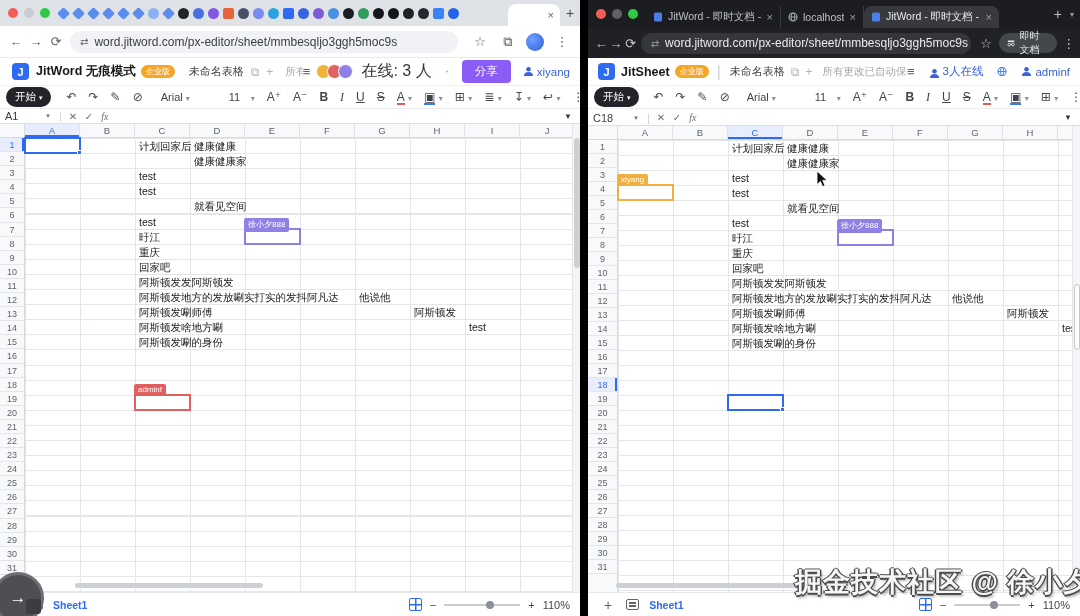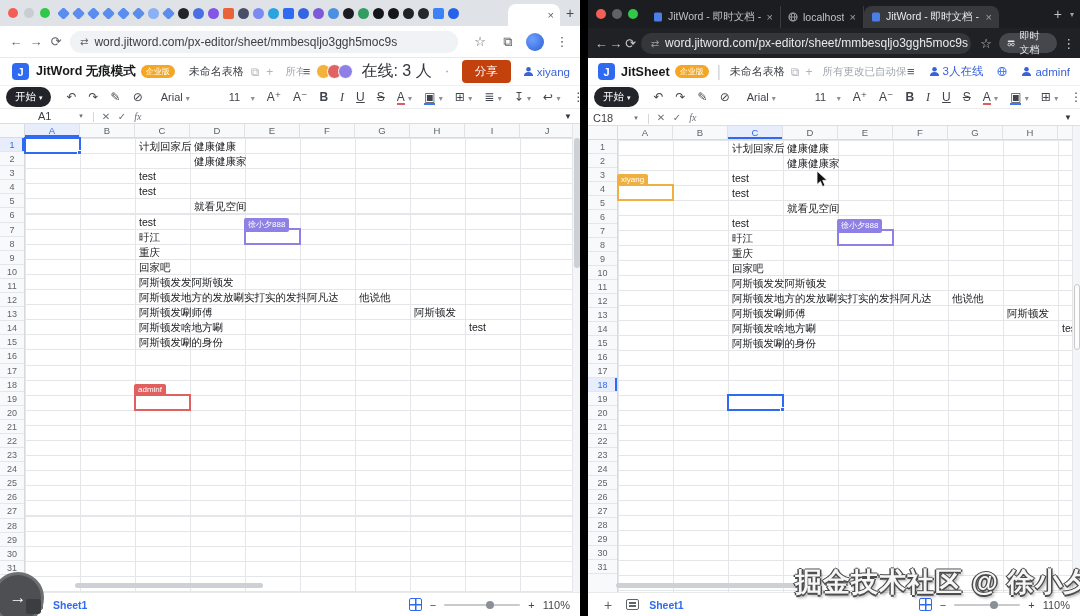--- a/index.html
+++ b/index.html
@@ -52,39 +52,39 @@
     display:flex; align-items:center; justify-content:center; flex:0 0 auto; }
   .brand { font-weight:bold; font-size:12.5px; color:#17181a; white-space:nowrap; }
   .badge { background:#f5a623; color:#fff; font-size:8px; padding:1px 5px; border-radius:7px; white-space:nowrap; }
   .docname { font-size:11px; color:#3c3f44; white-space:nowrap; }
   .ghost { color:#b0b4ba; font-size:12px; }
   .autosave { font-size:10.5px; color:#a2a7ae; white-space:nowrap; overflow:hidden; }
   .hamburger { font-size:13px; color:#585c63; }
   .avatars { display:flex; }
   .avatars span { width:15px; height:15px; border-radius:50%; border:1.5px solid #fff; margin-left:-4px; }
   .online { font-size:16px; color:#33363b; white-space:nowrap; }
-  .online-blue { font-size:11.5px; color:#3a62d8; white-space:nowrap; display:flex; align-items:center; gap:3px; }
-  .share-btn { background:#c2410c; color:#fff; font-size:11.5px; border-radius:4px; padding:4px 13px; white-space:nowrap; }
+  .online-blue { font-size:11.5px; color:#3a62d8; white-space:nowrap; display:flex; align-items:flex-end; gap:3px; }
+  .share-btn { background:#8b5cf6; color:#fff; font-size:11.5px; border-radius:4px; padding:4px 13px; white-space:nowrap; }
   .username { font-size:11.5px; color:#3a62d8; display:flex; align-items:center; gap:3px; white-space:nowrap; }
 
   
   .toolbar { position:absolute; left:0; right:0; top:86px; height:23px; background:#fff; border-bottom:1px solid #ececec;
     display:flex; align-items:center; gap:2px; font-size:12px; color:#40454d; padding:0 6px; overflow:hidden; }
   .start-pill { background:#232429; color:#fff; font-size:10.5px; border-radius:10px; padding:3px 9px; white-space:nowrap; flex:0 0 auto; }
   .tbi { padding:0 5px; white-space:nowrap; flex:0 0 auto; }
   .tbi small { font-size:8px; color:#8a8f98; }
   .fontname { font-size:11px; width:66px; flex:0 0 auto; }
   .fontsize { font-size:11px; width:20px; text-align:center; flex:0 0 auto; }
   .colorA { display:inline-block; border-bottom:2px solid #e05b5b; line-height:11px; }
   .hlA { display:inline-block; border-bottom:2px solid #3a7af0; line-height:11px; }
 
   
   .fbar { position:absolute; left:0; right:0; background:#fff; border-bottom:1px solid #dcdee1; display:flex; align-items:center;
     font-size:11px; color:#3c3f44; }
-  #win-left .fbar { top:109px; height:15px;padding-left:33px; }
+  #win-left .fbar { top:109px; height:15px; }
   #win-right .fbar { top:110px; height:16px; }
   .fref { width:40px; padding-left:5px; }
   .fsep { color:#d0d2d5; margin:0 3px; }
   .ficon { width:16px; text-align:center; color:#6b6f76; font-size:10px; }
   .fx { font-style:italic; font-family:"Liberation Serif","DejaVu Serif",serif; color:#6b6f76; }
   .fexpand { margin-left:auto; padding-right:8px; color:#33363b; font-size:8px; }
 
   
   .gridwrap { position:absolute; background:#fff; overflow:hidden; }
   .colheads { position:absolute; left:0; top:0; right:0; height:14px; background:#f8f9fa; border-bottom:1px solid #d8dadd; display:flex; }

